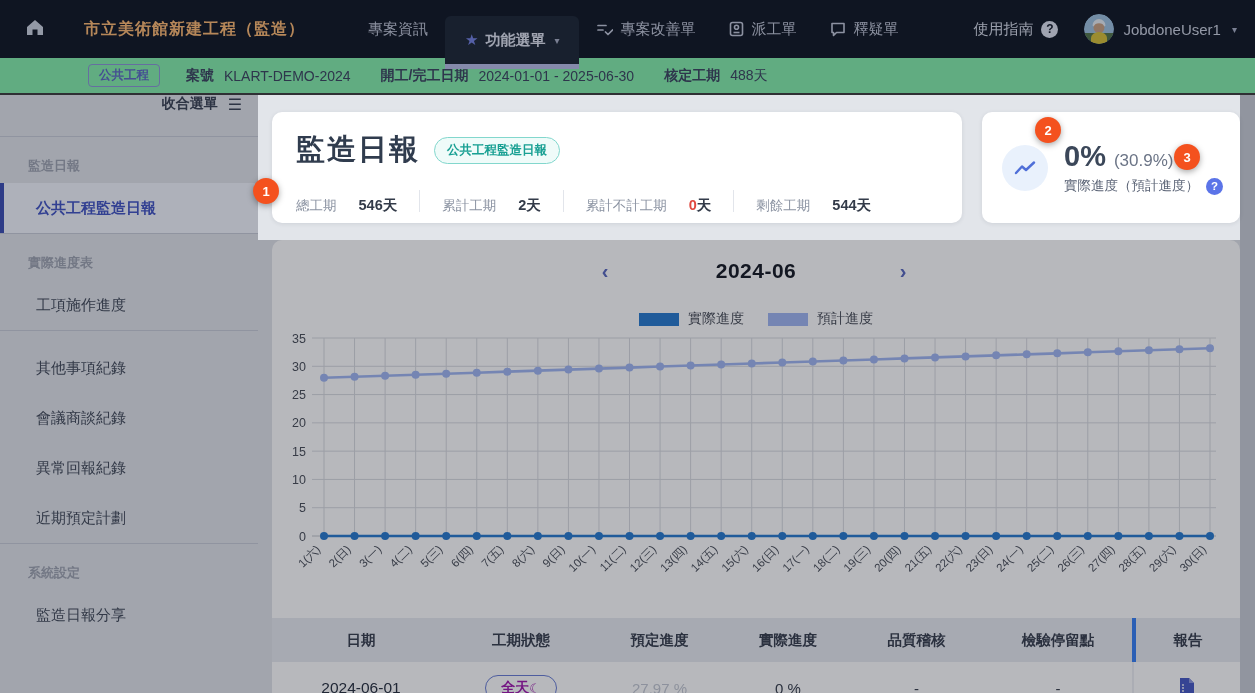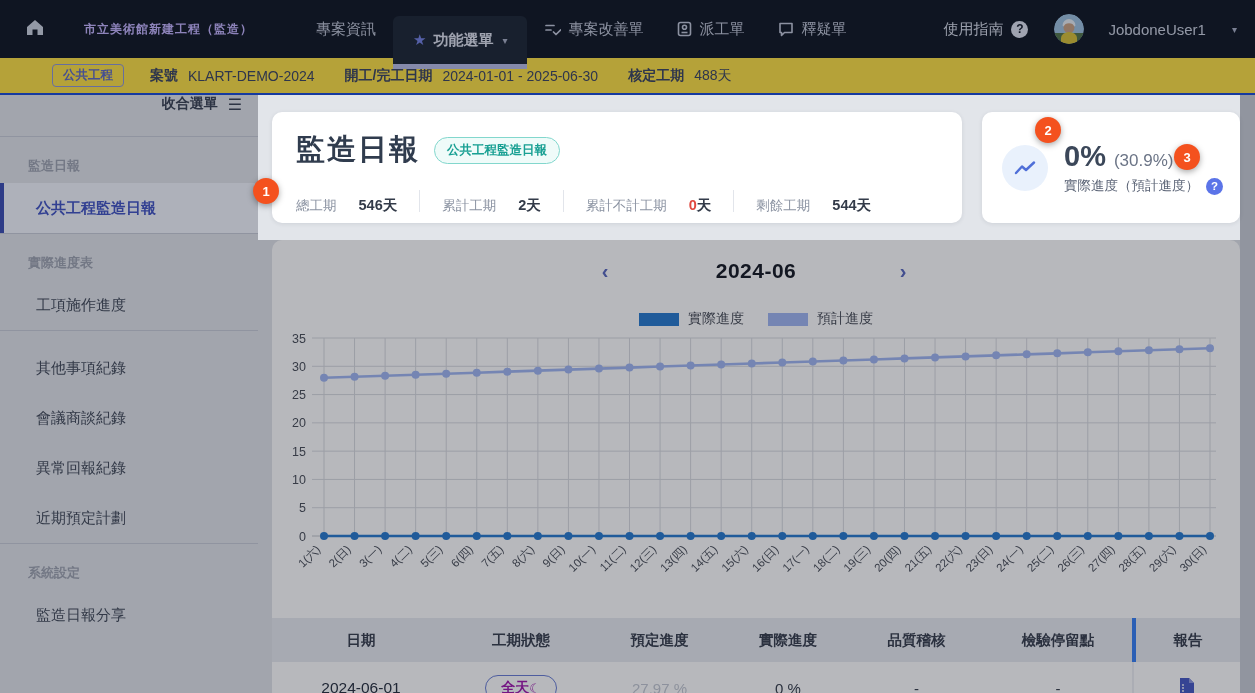--- a/index.html
+++ b/index.html
@@ -2,37 +2,37 @@
 <html><head>
 <meta charset="utf-8">
 <style>
   * { margin:0; padding:0; box-sizing:border-box; }
   html,body { width:1255px; height:693px; overflow:hidden; }
   body { font-family:"Liberation Sans","DejaVu Sans",sans-serif; position:relative; background:#e2e5ea; }
 
   
   .topnav { position:relative; z-index:5; height:58px; background:#131a26; display:flex; align-items:center; padding:0 18px; color:#c2c8d8; }
   .home-btn { width:34px; height:40px; display:flex; align-items:center; justify-content:center; cursor:pointer; }
-  .nav-title { margin-left:32px; margin-right:46px; font-size:12px; font-weight:bold; color:#c4b5fd; letter-spacing:1px; white-space:nowrap; }
+  .nav-title { margin-left:32px; margin-right:46px; font-size:16px; font-weight:bold; color:#fdba74; letter-spacing:1px; white-space:nowrap; }
   .nav-tabs { display:flex; align-items:center; height:70px; }
   .nav-tab { display:flex; align-items:center; gap:7px; font-size:15px; padding:0 17px; height:58px; cursor:pointer; white-space:nowrap; }
   .nav-tab .t-icon { display:flex; align-items:center; }
   .nav-tab.active { position:relative; background:#202a38; height:48px; align-self:flex-end; border-radius:6px 6px 0 0; padding:0 20px; color:#dfe3ef; }
   .nav-tab.active::after { content:""; position:absolute; left:0; right:0; bottom:-5px; height:5px; background:#b9bee8; }
   .star-glyph { color:#7583e2; font-size:15px; }
   .caret { font-size:10px; color:#aab1c6; margin-left:2px; }
   .nav-right { margin-left:auto; display:flex; align-items:center; gap:26px; }
   .guide { display:flex; align-items:center; gap:8px; font-size:15px; color:#d6dbe8; cursor:pointer; }
   .q-badge { width:17px; height:17px; border-radius:50%; background:#dde2ee; color:#141c2a; font-size:12px; font-weight:bold; display:flex; align-items:center; justify-content:center; }
-  .user { display:flex; align-items:center; gap:24px; cursor:pointer; }
+  .user { display:flex; align-items:center; gap:9px; cursor:pointer; }
   .avatar { width:30px; height:30px; border-radius:50%; overflow:hidden; flex:0 0 auto; }
   .user-name { font-size:15px; color:#ccd2e0; }
 
   
-  .project-bar { position:relative; height:37px; background:#fde047; border-bottom:2px solid #1d4ed8; display:flex; align-items:center; padding-left:52px; font-size:14px; color:#3f4862; }
+  .project-bar { position:relative; height:37px; background:#86efac; border-bottom:2px solid #404040; display:flex; align-items:center; padding-left:88px; font-size:14px; color:#3f4862; }
   .type-badge { border:1px solid #8d97d8; color:#5f6cc4; font-size:12.5px; font-weight:bold; border-radius:4px; padding:2px 10px; margin-right:26px; }
   .pb-field { display:flex; align-items:center; margin-right:30px; }
   .pb-label { font-weight:bold; margin-right:10px; }
 
   
   .workspace { display:flex; height:598px; }
   .sidebar { width:258px; background:#e2e5ea; flex:0 0 auto; }
   .collapse-row { height:42px; display:flex; align-items:flex-start; justify-content:flex-end; gap:10px; padding-right:16px; font-size:14px; font-weight:bold; color:#3d4556; border-bottom:1px solid #c9cdd8; cursor:pointer; }
   .hamburger { font-size:16px; }
   .side-section { padding-top:12px; }

